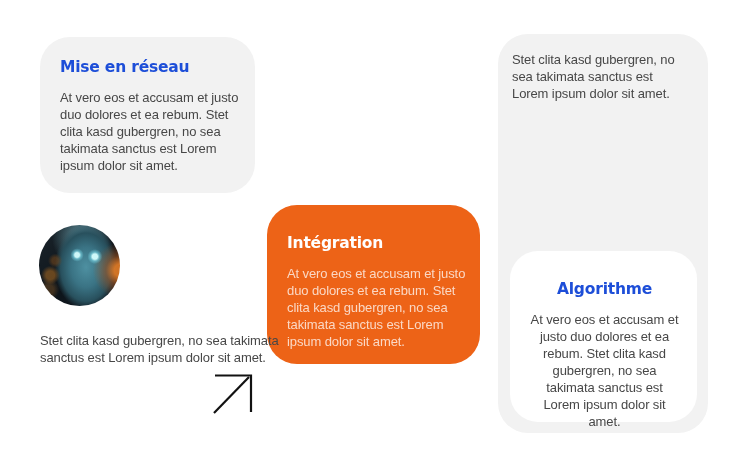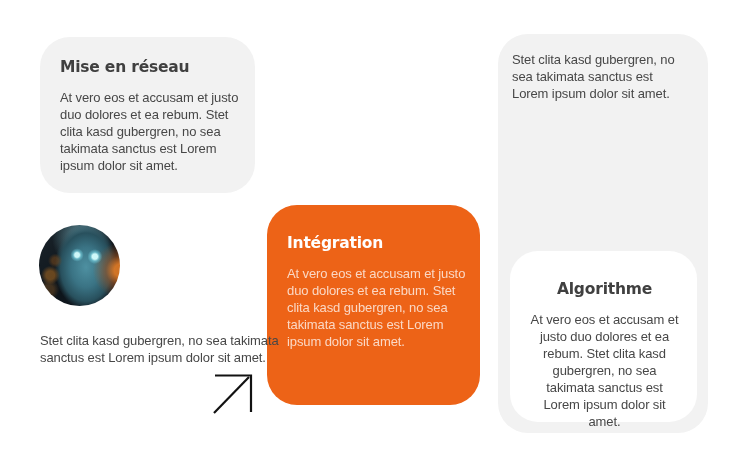--- a/index.html
+++ b/index.html
@@ -19,21 +19,21 @@
     box-sizing:border-box;
   }
   .card-gray{ background:#F2F2F2; }
   .card-white{ background:#FFFFFF; }
   .card-orange{ background:#ED6317; }
 
   .card-title{
     font-family:"DejaVu Sans", "Liberation Sans", sans-serif;
     font-weight:700;
     font-size:15.5px;
-    color:#404040;
+    color:#1d4ed8;
     letter-spacing:-0.2px;
     margin:0 0 13px 0;
   }
   .card-body{
     font-size:13px;
     line-height:17px;
     letter-spacing:-0.1px;
     color:#474747;
     margin:0;
   }
@@ -42,21 +42,21 @@
     left:40px; top:37px; width:215px; height:156px;
     border-radius:30px;
     padding:21px 12px 0 20px;
   }
   #card-quote{
     left:498px; top:34px; width:210px; height:399px;
     border-radius:30px;
     padding:17px 22px 0 14px;
   }
   #card-integration{
-    left:267px; top:205px; width:213px; height:200px;
+    left:267px; top:205px; width:213px; height:159px;
     border-radius:30px;
     padding:29px 14px 0 20px;
   }
   #card-integration .card-title{ color:#FFFFFF; }
   #card-integration .card-body{ color:rgba(255,255,255,0.75); }
 
   #card-algorithm{
     left:510px; top:251px; width:187px; height:171px;
     border-radius:28px;
     padding:29px 16px 0 18px;

